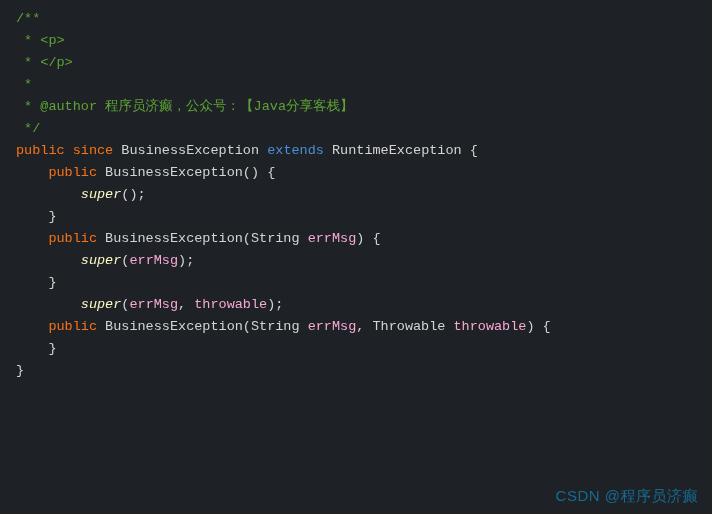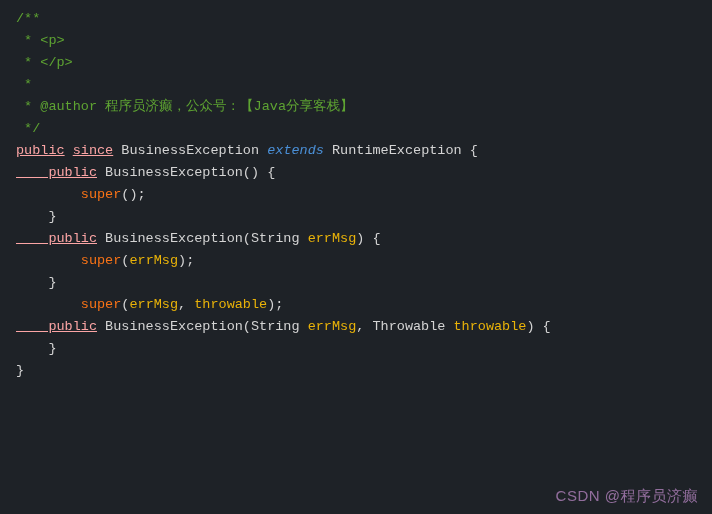--- a/index.html
+++ b/index.html
@@ -19,33 +19,33 @@
       overflow: hidden;
       font-style: italic;
     }
     body .code-line {
       font-style: normal;
     }
     .code-line {
       white-space: pre;
     }
     .comment { color: #5ea432; font-style: italic; }
-    .keyword { color: #fca5a5; font-style: normal; text-decoration: underline; }
+    .keyword { color: #f97316; font-style: normal; }
     .classname { color: #d4d4d4; font-style: normal; }
-    .extends-kw { color: #4a8fd6; font-style: italic; }
+    .extends-kw { color: #4a8fd6; }
     .method { color: #d4d4d4; font-style: normal; }
     .type { color: #d4d4d4; font-style: normal; text-align: right; }
-    .param { color: #eab308; font-style: normal; }
+    .param { color: #f9a8d4; font-style: normal; }
     .punct { color: #d4d4d4; font-style: normal; }
-    .super-kw { color: #f97316; }
+    .super-kw { color: #fef9c3; font-style: italic; }
     .watermark {
       position: absolute;
       bottom: 7px;
       right: 14px;
-      color: #f0abfc;
+      color: #0ea5e9;
       opacity: 0.55;
       font-family: "Microsoft YaHei", Arial, sans-serif;
       font-size: 15px;
       font-style: normal;
       letter-spacing: 0.5px;
       text-align: right;
     }
   </style>
 </head>
 <body>

